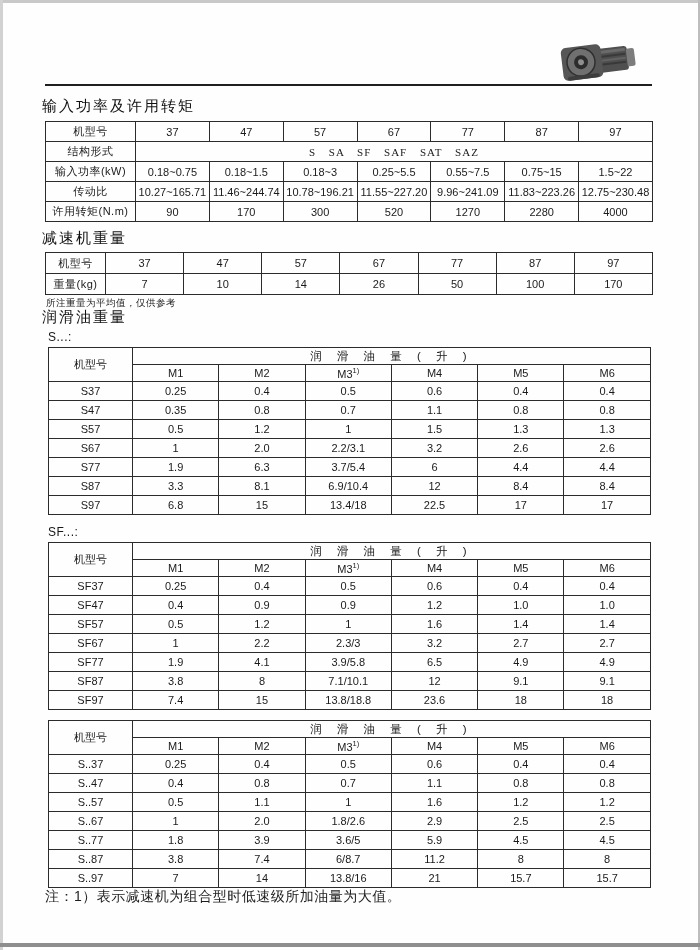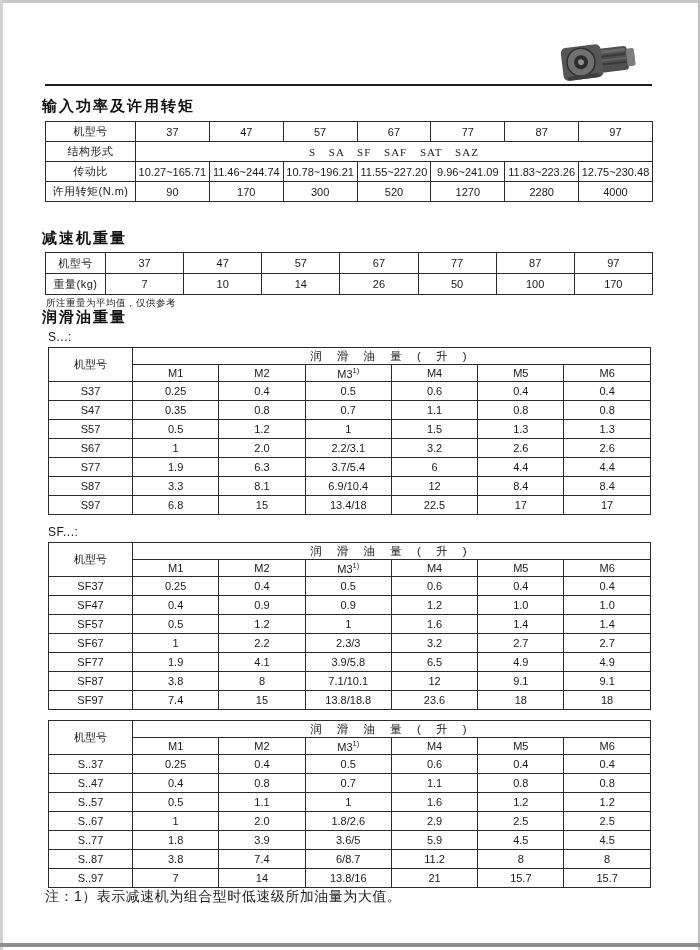--- a/index.html
+++ b/index.html
@@ -14,21 +14,21 @@
   .edge.top{left:0;top:0;right:0;height:3px;background:#c9c9c9;}
   .edge.left{left:0;top:0;bottom:0;width:3px;background:#d2d2d2;}
   .edge.right{right:0;top:0;bottom:0;width:2px;background:#bdbdbd;}
   .edge.bottom{left:0;right:0;bottom:3px;height:4px;background:#8e8e8e;}
 
   .photo{position:absolute;left:556px;top:40px;width:86px;height:42px;}
   .rule{position:absolute;left:45px;top:84px;width:607px;height:2px;background:#1f1f1f;}
 
   h2.sec{
     position:absolute;left:42px;margin:0;
-    font-size:15px;font-weight:bold;letter-spacing:2px;color:#111;
+    font-size:15px;font-weight:normal;letter-spacing:2px;color:#111;
   }
   #h-power{top:97px;}
   #h-weight{top:229px;}
   #h-oil{top:308px;}
 
   table.t{
     border-collapse:collapse;table-layout:fixed;position:absolute;
     background:#fefefe;
   }
   table.t td{
@@ -114,20 +114,30 @@
           <td>67</td>
           <td>77</td>
           <td>87</td>
           <td>97</td>
         </tr>
         <tr>
           <td class="lab">结构形式</td>
           <td colspan="7" class="struct-cell">S SA SF SAF SAT SAZ</td>
         </tr>
         <tr>
+          <td class="lab">输入功率(kW)</td>
+          <td>0.18~0.75</td>
+          <td>0.18~1.5</td>
+          <td>0.18~3</td>
+          <td>0.25~5.5</td>
+          <td>0.55~7.5</td>
+          <td>0.75~15</td>
+          <td>1.5~22</td>
+        </tr>
+        <tr>
           <td class="lab">传动比</td>
           <td>10.27~165.71</td>
           <td>11.46~244.74</td>
           <td>10.78~196.21</td>
           <td>11.55~227.20</td>
           <td>9.96~241.09</td>
           <td>11.83~223.26</td>
           <td>12.75~230.48</td>
         </tr>
         <tr>

